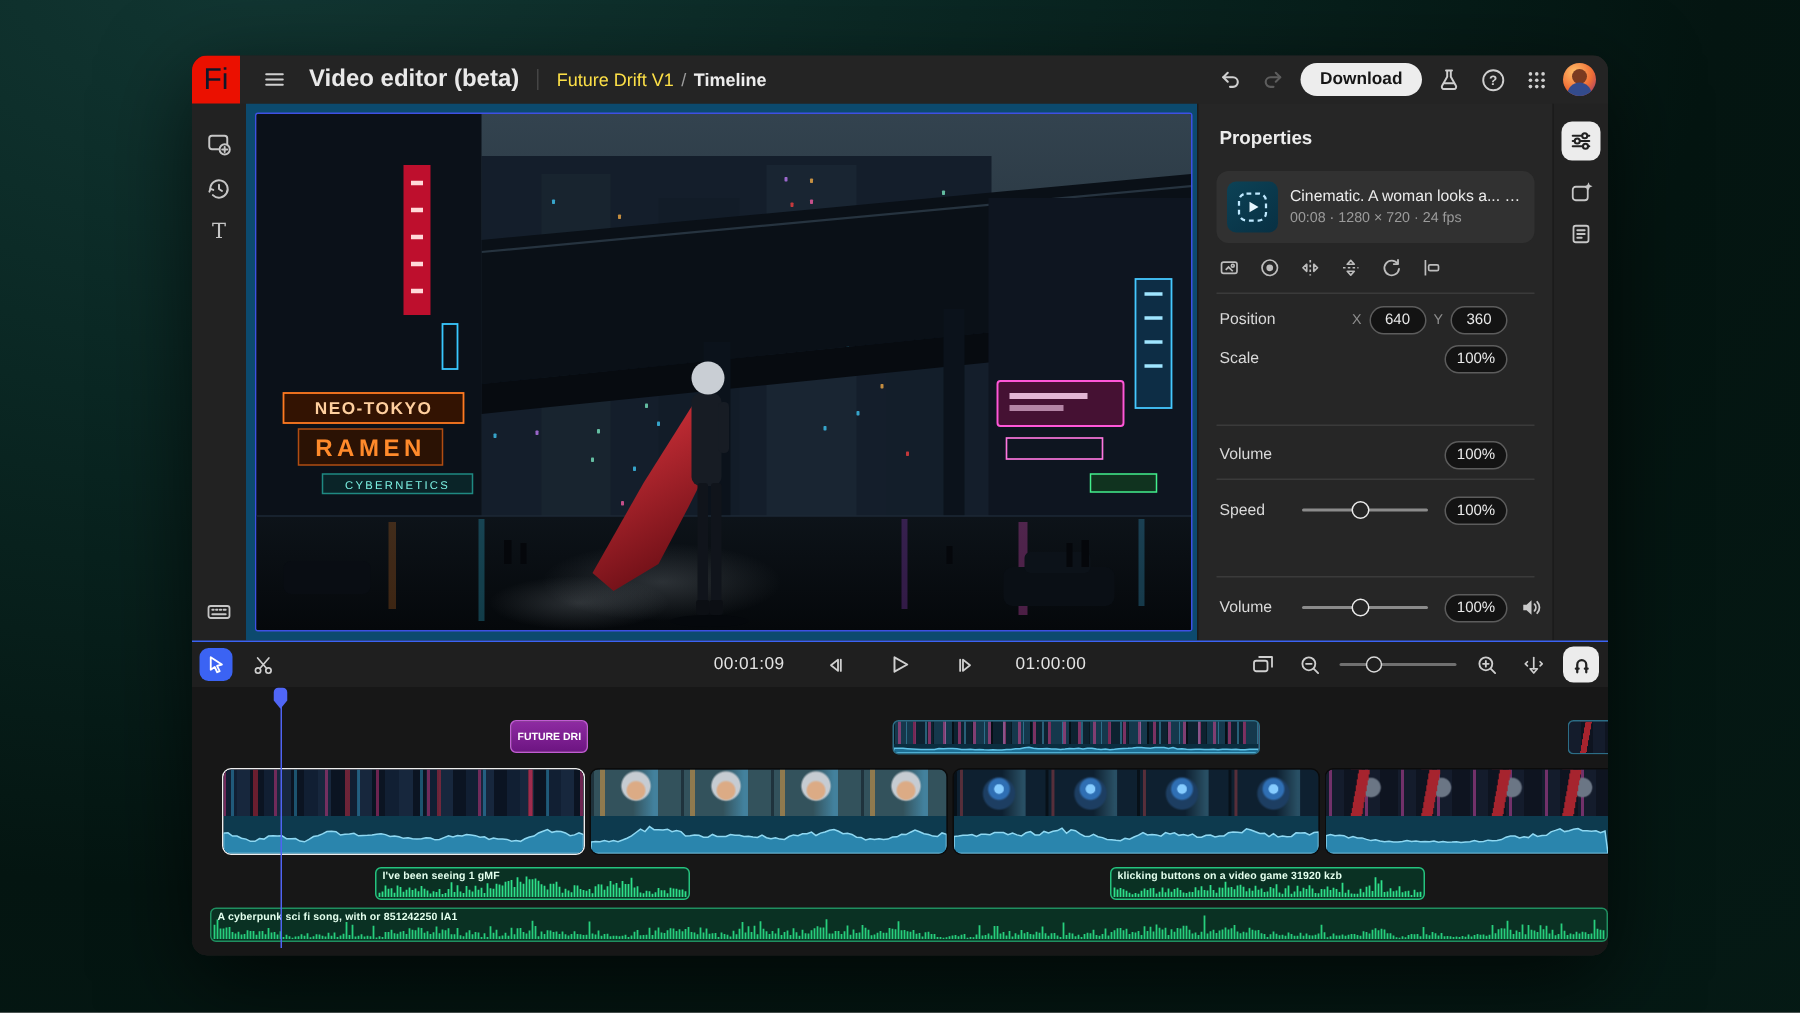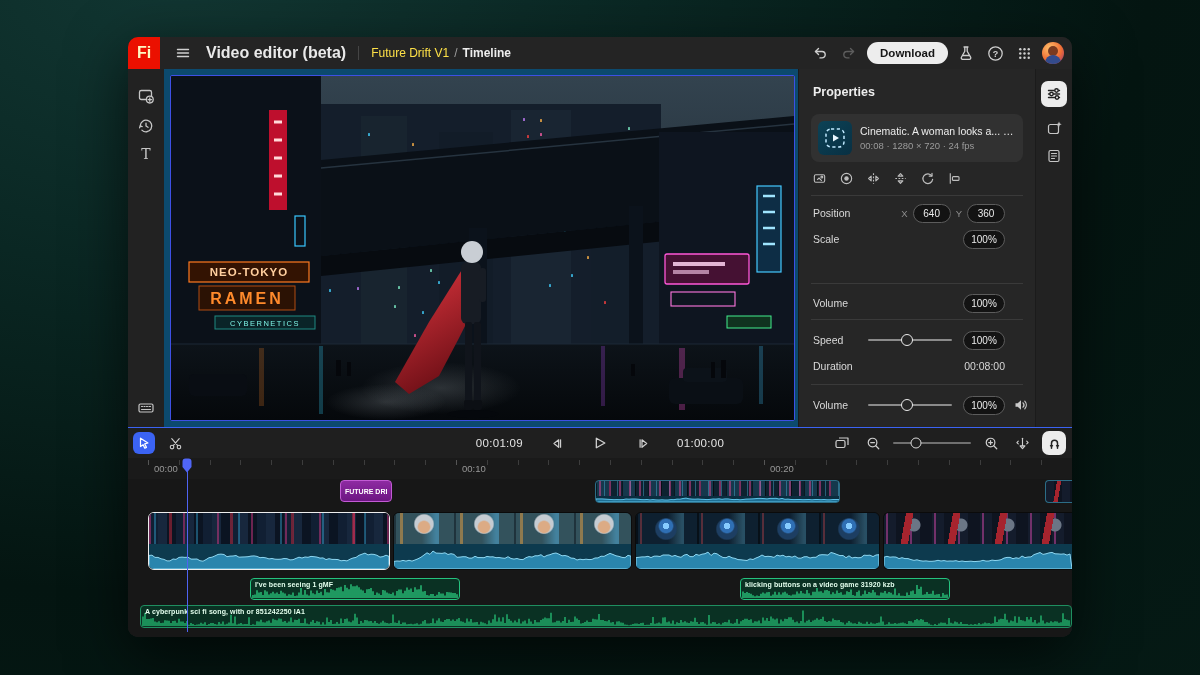--- a/index.html
+++ b/index.html
@@ -6,21 +6,21 @@
   body{
     width:1200px;height:675px;overflow:hidden;position:relative;
     background:radial-gradient(130% 150% at 15% -5%, #123733 0%, #0a2723 30%, #041511 62%, #051a15 100%);
     font-family:"Liberation Sans", sans-serif;
     -webkit-font-smoothing:antialiased;
   }
   .window{position:absolute;left:128px;top:37px;width:944px;height:600px;background:#222;
     border-radius:10px;overflow:hidden;box-shadow:0 18px 60px rgba(0,0,0,.65)}
   
   .topbar{position:absolute;top:0;left:0;right:0;height:32px;background:#242424;display:flex;align-items:center;z-index:10}
-  .logo{width:32px;height:32px;background:#eb1000;color:#fef9c3;font-weight:700;font-size:16px;
+  .logo{width:32px;height:32px;background:#eb1000;color:#0f172a;font-weight:400;font-size:20px;
     display:flex;align-items:center;justify-content:center;cursor:pointer;flex:0 0 32px}
   .ib{background:none;border:0;padding:0;margin:0;color:#cfcfcf;display:flex;align-items:center;justify-content:center;
     width:22px;height:22px;cursor:pointer}
   .ib.dim{color:#5d5d5d}
   .hamb{margin-left:12px}
   .apptitle{margin-left:12px;font-size:16px;font-weight:700;color:#e9e9e9;white-space:nowrap}
   .vdiv{width:1px;height:14px;background:#454545;margin:0 12px}
   .crumbs{font-size:12px;white-space:nowrap;display:flex;gap:5px;align-items:center}
   .crumb-proj{color:#fde047;cursor:pointer}
   .crumb-sep{color:#9d9d9d}
@@ -452,24 +452,20 @@
       <div class="pdiv" style="top:250px"></div>
 
       <div class="prow" style="top:261px">
         <span class="plabel">Speed</span>
         <div class="slider">
             <div class="knob"></div>
           </div>
         <div class="pill" style="width:42px">100%</div>
       </div>
 
-      <div class="prow" style="top:287px">
-        <span class="plabel">Duration</span>
-        <span class="pval">00:08:00</span>
-      </div>
 
       <div class="pdiv" style="top:315px"></div>
 
       <div class="prow" style="top:326px">
         <span class="plabel">Volume</span>
         <div class="slider">
             <div class="knob"></div>
           </div>
         <div class="pill" style="width:42px">100%</div>
         <svg class="spk" viewBox="0 0 16 16" fill="none" stroke="currentColor" stroke-width="1.2" stroke-linejoin="round">
@@ -571,26 +567,20 @@
       <button class="magnet">
         <svg width="15" height="15" viewBox="0 0 16 16" fill="none" stroke="currentColor" stroke-width="1.6" stroke-linecap="round">
             <path d="M4.8 13V7.6a3.2 3.2 0 0 1 6.4 0V13"></path>
             <path d="M3.8 10.4h2M10.2 10.4h2"></path>
           </svg>
       </button>
     </div>
   </div>
 
   <div class="tlbody">
-    <div class="ruler">
-      <div class="ticks"></div>
-      <span class="rlabel" style="left:26px">00:00</span>
-      <span class="rlabel" style="left:334px">00:10</span>
-      <span class="rlabel" style="left:642px">00:20</span>
-    </div>
 
     <div class="clip titleclip">
       <span>FUTURE DRI</span>
     </div>
     <div class="clip strip">
       <div class="wavebox">
           <div class="wave" style="position:absolute;inset:0">
             <svg width="243" height="6" style="display: block;">
               <path d="M0 6L0 2.9L3 2.9L6 2.9L9 3.1L12 3.3L15 3.5L18 3.7L21 3.6L24 3.7L27 3.6L30 3.0L33 3.2L36 3.0L39 3.0L42 3.2L45 3.6L48 3.7L51 3.5L54 3.9L57 3.6L60 3.9L63 4.0L66 3.8L69 4.0L72 4.0L75 3.6L78 3.7L81 3.1L84 3.2L87 2.5L90 2.1L93 2.8L96 3.1L99 3.2L102 3.0L105 3.3L108 3.4L111 3.6L114 3.4L117 3.0L120 3.1L123 2.8L126 3.3L129 2.9L132 2.9L135 3.4L138 3.6L141 3.4L144 3.8L147 3.5L150 3.1L153 3.0L156 2.9L159 2.7L162 2.4L165 2.4L168 2.6L171 2.9L174 2.4L177 2.4L180 2.3L183 3.0L186 2.4L189 3.3L192 3.1L195 3.5L198 3.6L201 3.5L204 3.5L207 3.7L210 3.6L213 3.5L216 3.8L219 3.5L222 3.5L225 3.7L228 3.5L231 3.8L234 3.8L237 3.5L240 3.5L243 3.5L243 6Z" fill="#1e6f94" stroke="#5fc3e8" stroke-width="1"></path>
             </svg>

